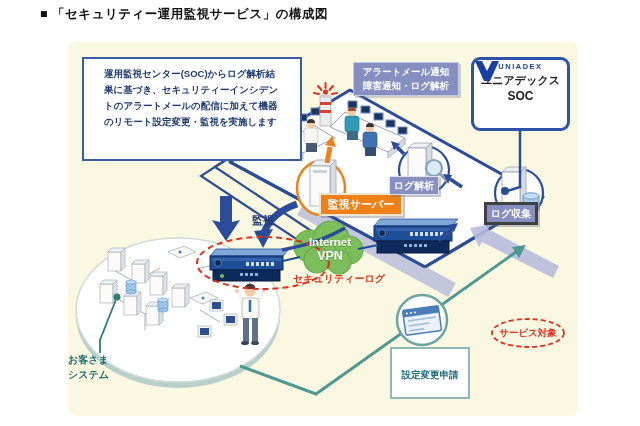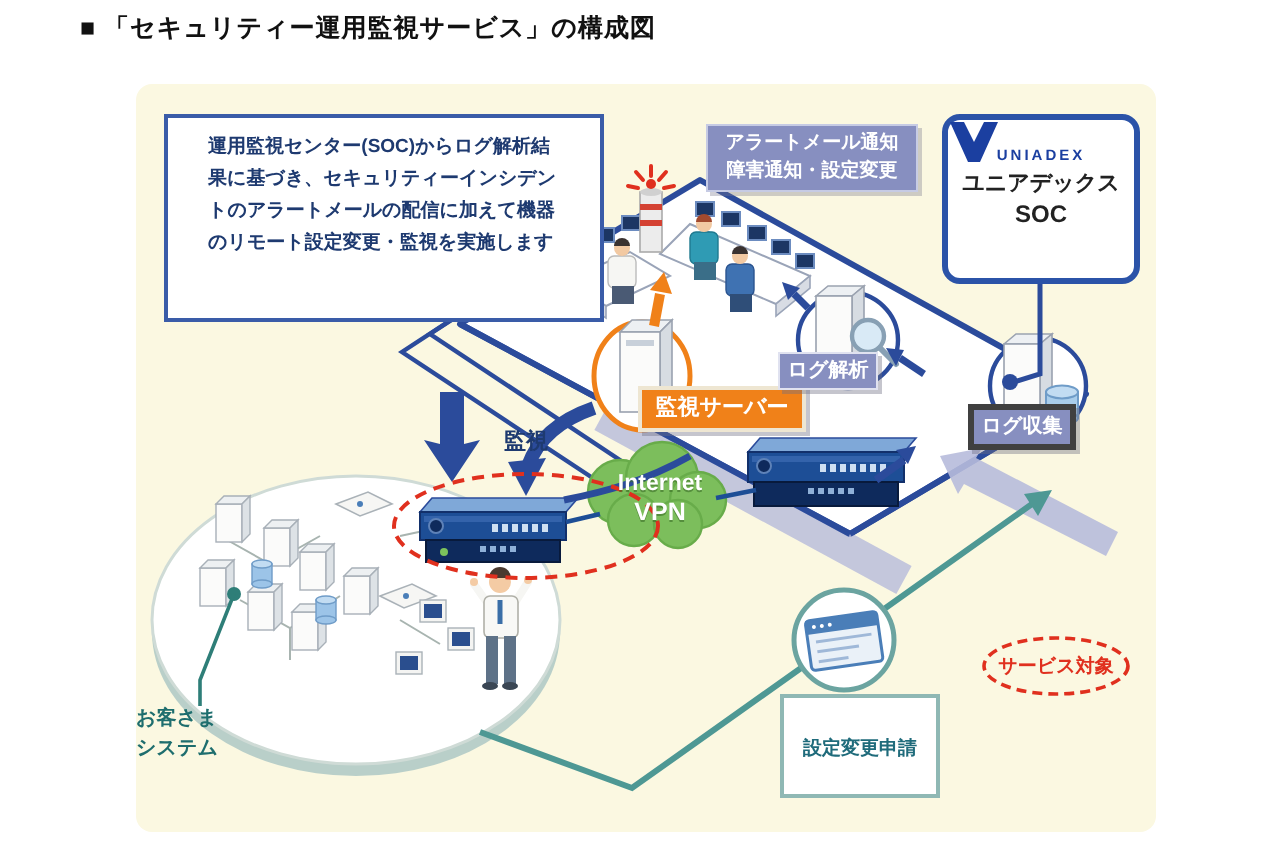--- a/index.html
+++ b/index.html
@@ -7,21 +7,21 @@
          font-family:"Liberation Sans","DejaVu Sans",sans-serif;}
   .abs{position:absolute;}
   svg{position:absolute;left:0;top:0;}
   .title{left:40px;top:6px;font-size:12.5px;font-weight:bold;color:#111111;letter-spacing:0.5px;}
   .infobox{left:82px;top:57px;width:176px;height:86px;background:#ffffff;border:2px solid #3A5CA8;
            padding:7px 20px;font-size:9.5px;font-weight:bold;color:#1E3A70;line-height:16px;}
   .alertbox{left:353px;top:62px;width:104px;height:30px;background:#878FC0;border:1px solid #C6CBE4;
             color:#ffffff;font-size:9.5px;font-weight:bold;text-align:center;line-height:14px;padding-top:2px;
             box-shadow:2px 2px 0 rgba(120,120,140,0.35);}
   .socbox{left:471px;top:57px;width:93px;height:67px;background:#ffffff;border:3px solid #2B53A8;border-radius:9px;
-          display:flex;flex-direction:column;align-items:center;justify-content:flex-start;padding-top:12px;}
+          display:flex;flex-direction:column;align-items:center;justify-content:flex-start;padding-top:1px;}
   .socbrand{font-size:7.5px;font-weight:bold;color:#1B3FA0;letter-spacing:1.5px;margin-top:1px;}
   .socname{font-size:11px;font-weight:bold;color:#222222;margin-top:2px;}
   .socunit{font-size:12px;font-weight:bold;color:#222222;margin-top:1px;}
   .tag{color:#ffffff;font-weight:bold;text-align:center;box-shadow:2px 2px 0 rgba(110,110,130,0.4);}
   .tag-orange{left:319px;top:193px;width:80px;height:19px;background:#F08119;border:2px solid #EEE6D2;
               font-size:11px;line-height:19px;}
   .tag-purple1{left:389px;top:176px;width:48px;height:17px;background:#878FC0;border:1px solid #E0E2F0;
                font-size:10px;line-height:17px;}
   .tag-purple2{left:484px;top:202px;width:48px;height:17px;background:#878FC0;border:3px solid #404040;
                font-size:10px;line-height:17px;}
@@ -339,21 +339,21 @@
     <span>■</span>
     <span>「セキュリティー運用監視サービス」の構成図</span>
   </div>
 
   <div class="abs infobox">
     <span>運用監視センター(SOC)からログ解析結果に基づき、セキュリティーインシデントのアラートメールの配信に加えて機器のリモート設定変更・監視を実施します</span>
   </div>
 
   <div class="abs alertbox">
     <div>アラートメール通知</div>
-    <div>障害通知・設定変更</div>
+    <div>障害通知・ログ解析</div>
   </div>
 
   <div class="abs socbox">
     <svg width="26" height="22" viewBox="0 0 26 22">
       <path d="M1,1 L8,1 L13,11 L18,1 L25,1 L16,21 L10,21 Z" fill="#1B3FA0"></path>
       <path d="M10.5,1 L13,6 L15.5,1 Z" fill="#FFFFFF"></path>
     </svg>
     <div class="socbrand">UNIADEX</div>
     <div class="socname">ユニアデックス</div>
     <div class="socunit">SOC</div>
@@ -363,20 +363,21 @@
   <div class="abs tag tag-purple1">ログ解析</div>
   <div class="abs tag tag-purple2">ログ収集</div>
 
   <div class="abs kanshi">監視</div>
 
   <div class="abs vpntext">
     <div class="vpn1">Internet</div>
     <div class="vpn2">VPN</div>
   </div>
 
+  <div class="abs seclog">セキュリティーログ</div>
 
   <div class="abs custlabel">
     <div>お客さま</div>
     <div>システム</div>
   </div>
 
   <div class="abs reqbox">
     <div>設定変更申請</div>
   </div>
 

